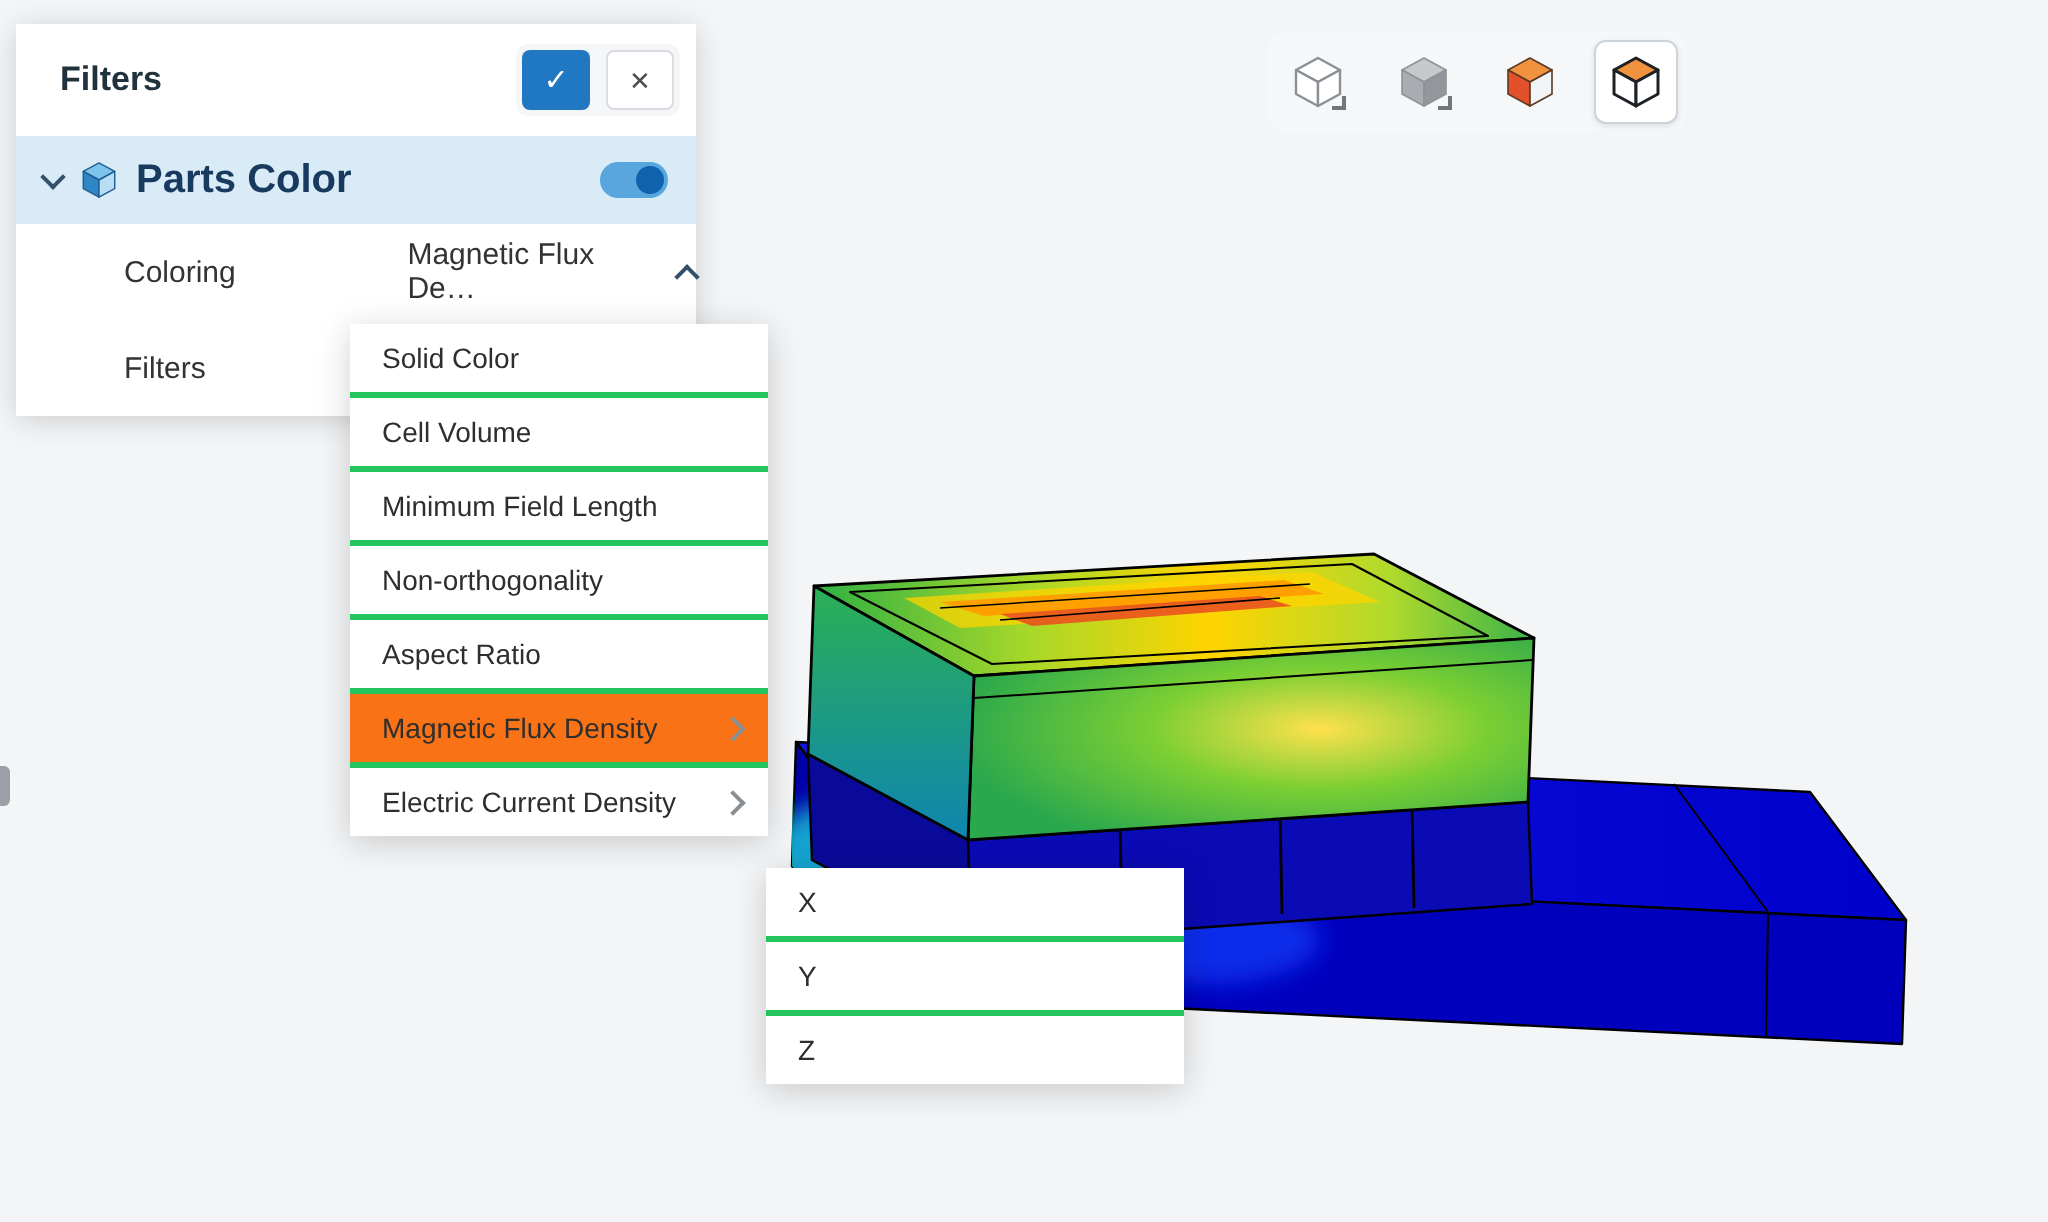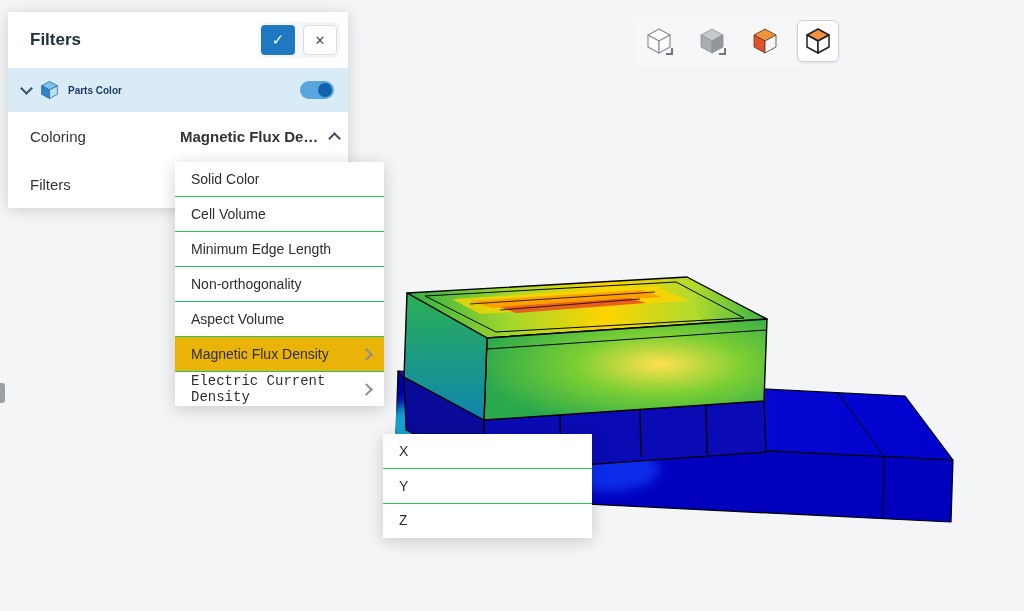--- a/index.html
+++ b/index.html
@@ -28,38 +28,38 @@
   .btn-close { width:34px; height:30px; background:#fff; border:1px solid #d9dde2; border-radius:4px;
     color:#4a4f54; display:flex; align-items:center; justify-content:center; font-size:13px; cursor:pointer; }
 
   .section-row { height:44px; background:#d8ebf7; display:flex; align-items:center;
     padding:0 14px; gap:9px; cursor:pointer; }
   .chev { width:7px; height:7px; border-right:2px solid #35506b; border-bottom:2px solid #35506b;
     display:inline-block; flex:0 0 auto; }
   .chev.down { transform:rotate(45deg); margin-top:-4px; }
   .chev.up   { transform:rotate(-135deg); margin-top:5px; }
   .chev.rightc { transform:rotate(-45deg); }
-  .section-label { font-weight:700; font-size:10px; color:#173a5e; flex:1; }
+  .section-label { font-weight:700; font-size:20px; color:#173a5e; flex:1; }
   .toggle { width:34px; height:18px; border-radius:9px; background:#58a6dd; position:relative; cursor:pointer; }
   .toggle .knob { position:absolute; right:2px; top:2px; width:14px; height:14px;
     border-radius:50%; background:#0f62ab; }
 
   .panel-body .prow { height:48px; display:flex; align-items:center; padding-left:22px;
     font-size:15px; color:#333; }
-  .row-label { width:150px; }
-  .value-trigger { display:flex; align-items:center; gap:12px; cursor:pointer; color:#333;font-weight:bold; }
+  .row-label { width:150px;margin-left:32px; }
+  .value-trigger { display:flex; align-items:center; gap:12px; cursor:pointer; color:#333; }
 
   
   .menu { position:absolute; background:#fff; box-shadow:0 3px 16px rgba(0,0,0,.18); }
   .menu .item { height:34px; display:flex; align-items:center; padding:0 12px 0 16px;
-    font-size:14px; color:#2e2e2e; border-bottom:1px solid #22c55e; background:#fff;
+    font-size:14px; color:#2e2e2e; border-bottom:3px solid #22c55e; background:#fff;
     cursor:pointer; position:relative; }
-  .menu .item:last-child { border-bottom:none;font-family:Liberation Mono, monospace; }
+  .menu .item:last-child { border-bottom:none; }
   .item .chevpos { position:absolute; right:13px; border-color:#8a8f94; }
-  .item.active { background:#eab308; }
+  .item.active { background:#f97316; }
   .item.selected { box-shadow:inset 0 0 0 2px #4e8bc9; background:#e9f0f7; }
   #coloring-menu  { left:175px; top:162px; width:209px; z-index:6; }
   #component-menu { left:383px; top:434px; width:209px; z-index:7; }
 
   
   .view-toolbar { position:absolute; left:634px; top:16px; display:flex; gap:11px;
     padding:4px; border-radius:8px; background:#f6f7f8; z-index:2; }
   .tool-btn { width:42px; height:42px; display:flex; align-items:center; justify-content:center;
     border-radius:6px; border:1px solid transparent; background:transparent; position:relative; cursor:pointer; }
   .tool-btn.active { background:#fff; border-color:#ccd4db; box-shadow:0 1px 3px rgba(0,0,0,.10); }
@@ -224,23 +224,23 @@
     </div>
     <div class="prow">
       <span class="row-label">Filters</span>
     </div>
   </div>
 </div>
 
 <div class="menu" id="coloring-menu">
   <div class="item">Solid Color</div>
   <div class="item">Cell Volume</div>
-  <div class="item">Minimum Edge Length</div>
+  <div class="item">Minimum Field Length</div>
   <div class="item">Non-orthogonality</div>
-  <div class="item">Aspect Volume</div>
+  <div class="item">Aspect Ratio</div>
   <div class="item active">
     <span>Magnetic Flux Density</span>
     <span class="chev rightc chevpos"></span>
   </div>
   <div class="item">
     <span>Electric Current Density</span>
     <span class="chev rightc chevpos"></span>
   </div>
 </div>
 

